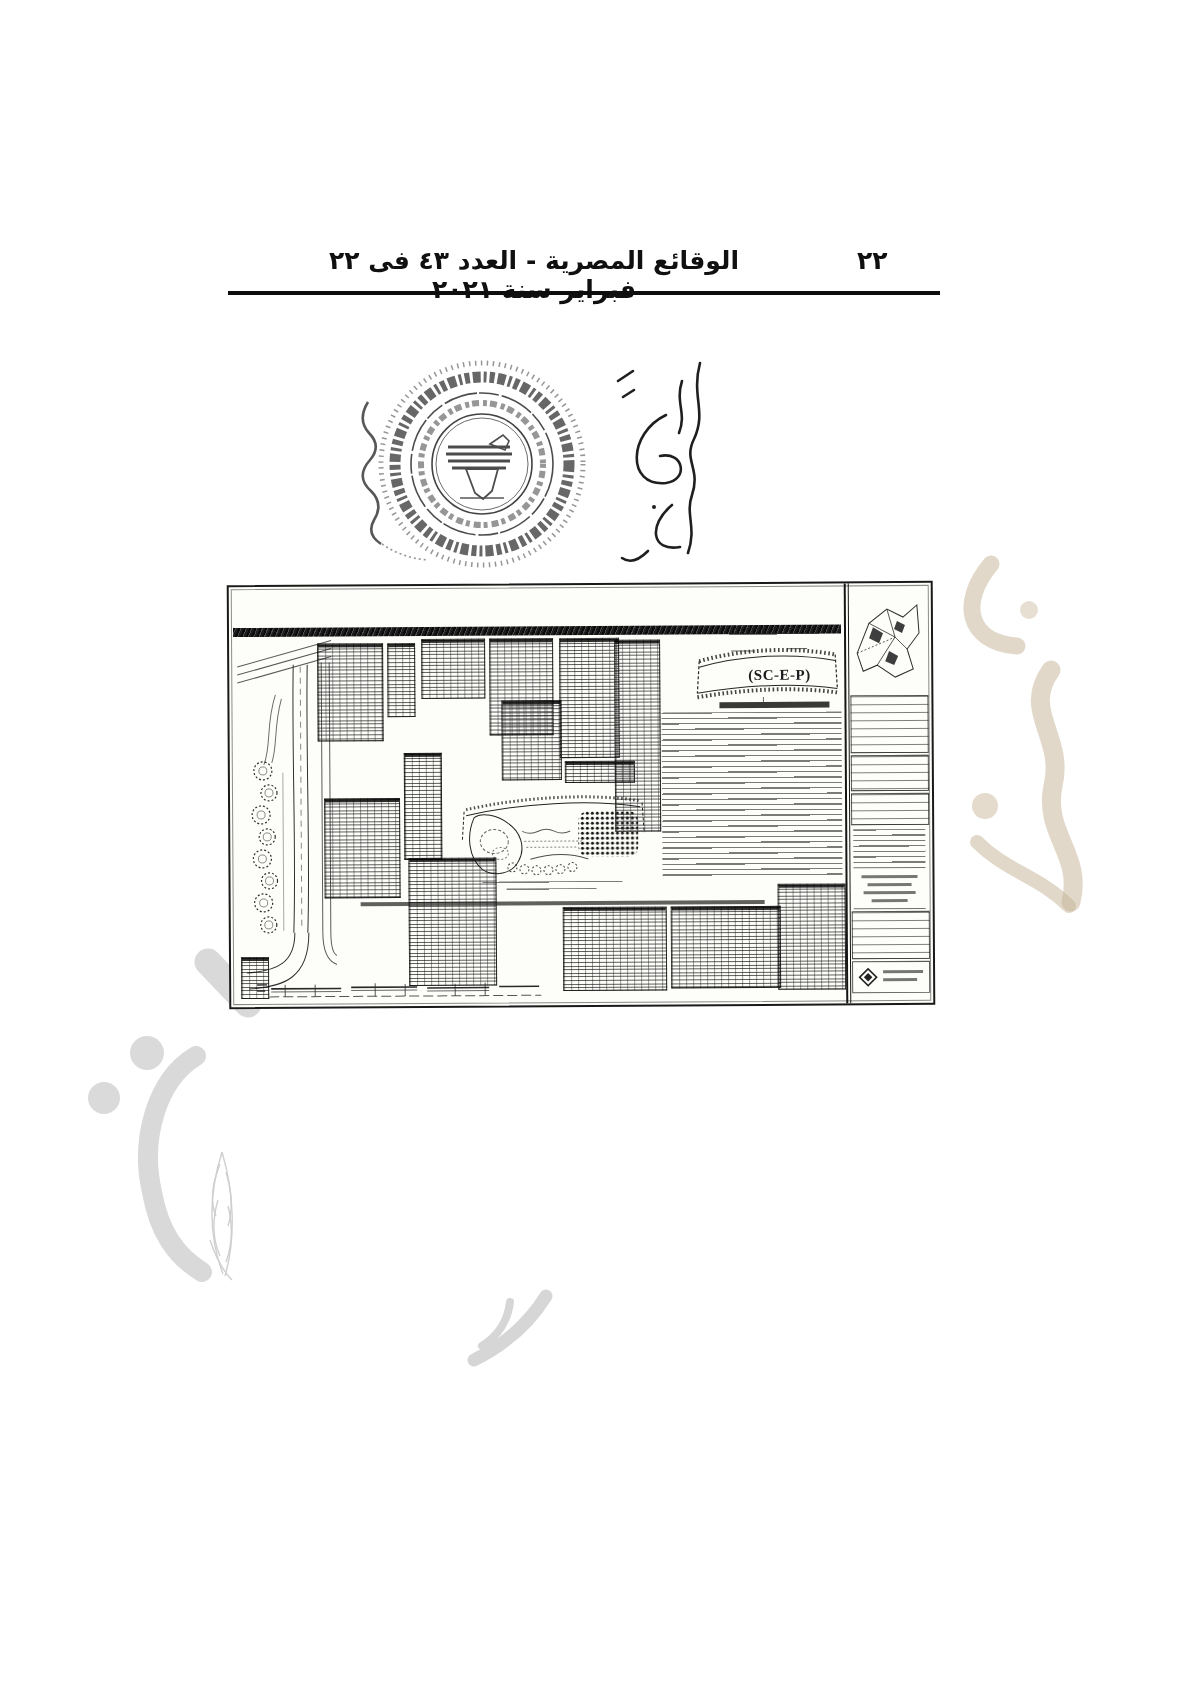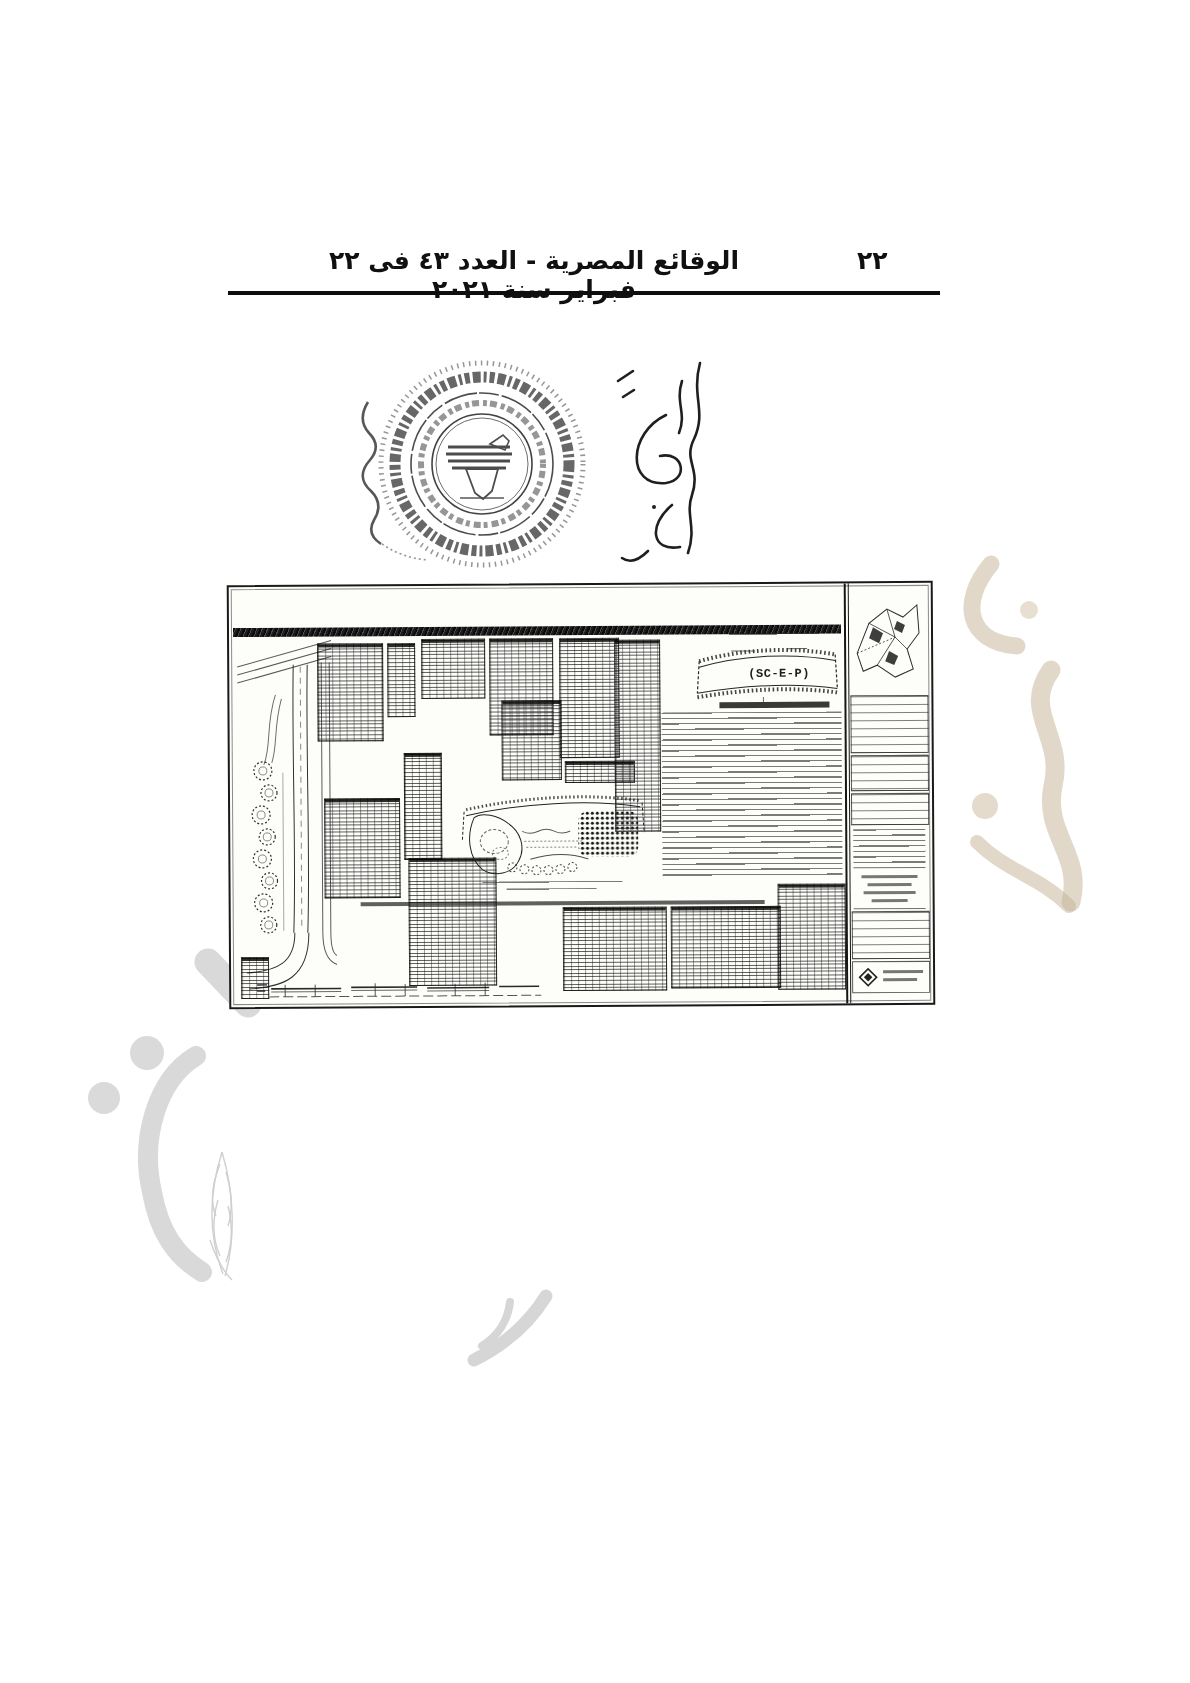--- a/index.html
+++ b/index.html
@@ -25,22 +25,22 @@
         repeating-linear-gradient(180deg,rgba(18,18,18,.68) 0 1px,transparent 1px 3.6px),
         repeating-linear-gradient(90deg,rgba(18,18,18,.42) 0 1px,transparent 1px 7px);}
   
   .tl{position:absolute;background:repeating-linear-gradient(180deg,rgba(28,28,28,.58) 0 1.3px,transparent 1.3px 5.4px);}
   
   .rows{position:absolute;border:1px solid rgba(15,15,15,.7);
         background:repeating-linear-gradient(180deg,rgba(22,22,22,.55) 0 1px,transparent 1px 8px);}
   .bar{position:absolute;background:rgba(14,14,14,.82);}
   .sep{position:absolute;top:0;bottom:0;width:2px;border-left:2px solid #161616;border-right:1px solid #161616;}
 
-  .plot-label{position:absolute;left:38%;top:42%;font-size:12px;font-weight:bold;color:#1d1d1d;letter-spacing:.5px;
-              font-family:Liberation Mono, monospace;}
+  .plot-label{position:absolute;left:38%;top:42%;font-size:15px;font-weight:bold;color:#1d1d1d;letter-spacing:.5px;
+              font-family:Liberation Serif, serif;}
   .ownerbar{position:absolute;background:rgba(30,30,30,.6);height:3px;}
   svg{display:block;}
 </style>
 </head>
 <body>
 
 <div class="page">
 
   <div class="hdr-title">الوقائع المصرية - العدد ٤٣ فى ٢٢ فبراير سنة ٢٠٢١</div>
   <div class="hdr-num">٢٢</div>

